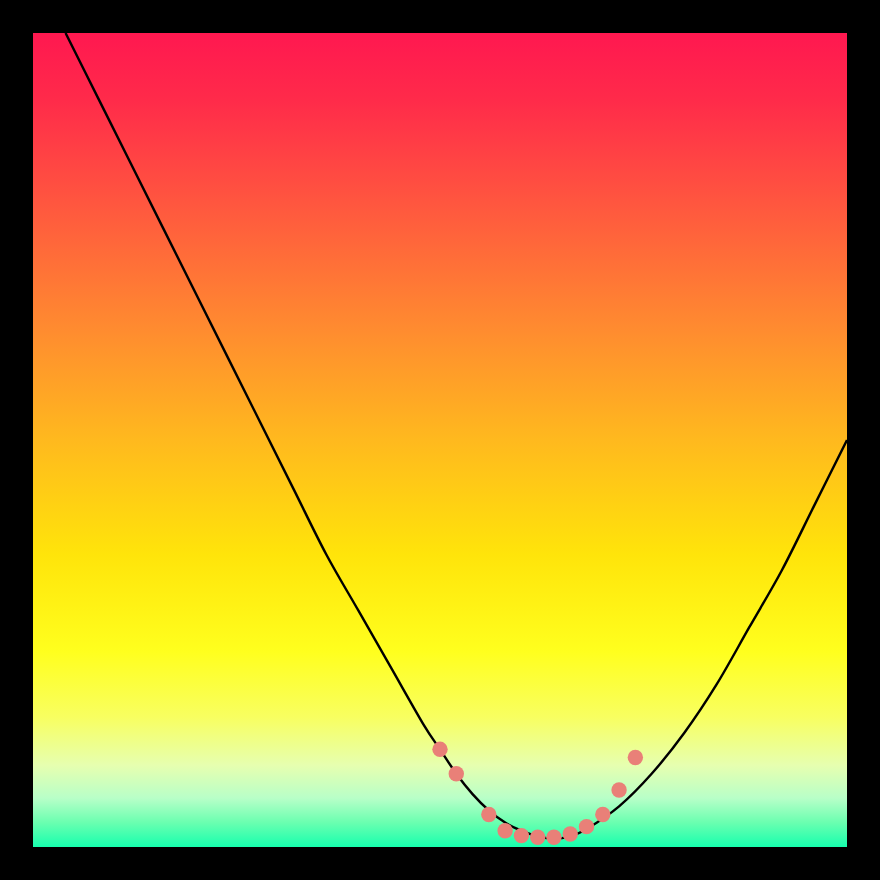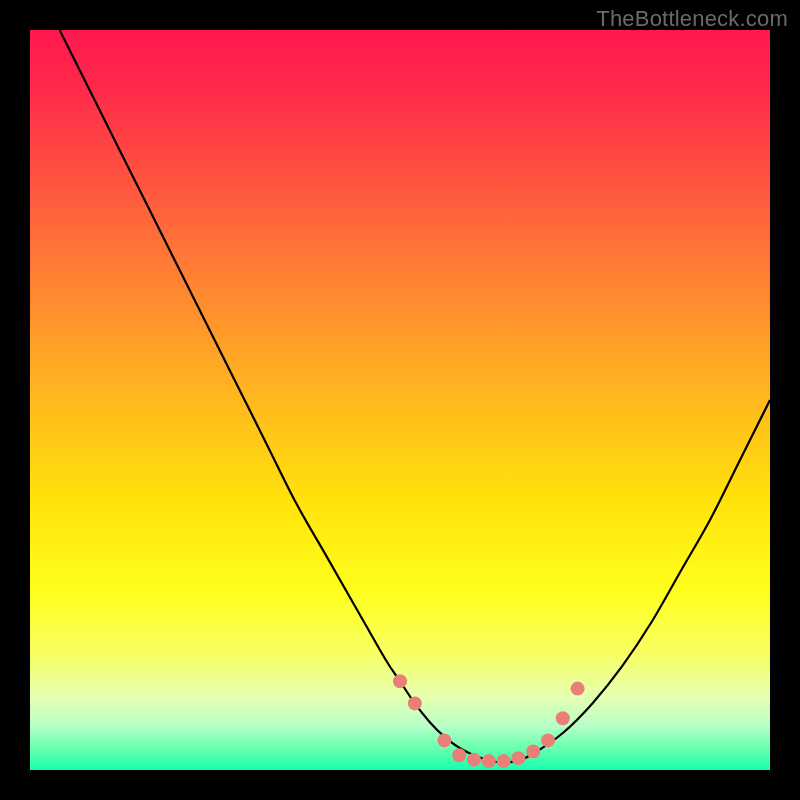--- a/index.html
+++ b/index.html
@@ -58,21 +58,20 @@
     position: absolute;
     inset: 0;
     width: 100%;
     height: 100%;
   }
 </style>
 </head>
 <body>
 
 <div class="frame">
-  <div class="watermark">TheBottleneck.com</div>
   <div class="plot-area">
     <div class="gradient"></div>
     <svg class="curve" viewBox="0 0 740 740" preserveAspectRatio="none">
       <path id="curve-path" fill="none" stroke="#000000" stroke-width="2.2" d="M 29.6 0 C 34.53333333333333 9.866666666666655, 49.333333333333336 39.4666666666666, 59.2 59.19999999999993 C 69.06666666666666 78.93333333333327, 78.93333333333334 98.66666666666663, 88.8 118.39999999999998 C 98.66666666666666 138.13333333333333, 108.53333333333333 157.8666666666667, 118.4 177.60000000000002 C 128.26666666666668 197.33333333333334, 138.13333333333333 217.06666666666663, 148 236.79999999999995 C 157.86666666666667 256.5333333333333, 167.73333333333332 276.26666666666665, 177.6 296 C 187.46666666666667 315.73333333333335, 197.33333333333334 335.46666666666664, 207.20000000000002 355.2 C 217.0666666666667 374.93333333333334, 226.93333333333334 394.66666666666663, 236.8 414.4 C 246.66666666666669 434.1333333333333, 256.5333333333333 455.1, 266.4 473.6 C 276.26666666666665 492.1, 286.1333333333333 508.1333333333333, 296 525.4 C 305.8666666666667 542.6666666666666, 315.73333333333335 559.9333333333334, 325.6 577.2 C 335.4666666666667 594.4666666666667, 347.8 616.6666666666666, 355.2 629 C 362.59999999999997 641.3333333333334, 365.06666666666666 643.8000000000001, 370 651.2 C 374.93333333333334 658.6, 379.8666666666667 666.6166666666667, 384.8 673.4 C 389.73333333333335 680.1833333333333, 394.6666666666667 686.3499999999999, 399.6 691.9 C 404.53333333333336 697.45, 409.4666666666667 702.3833333333334, 414.40000000000003 706.7 C 419.33333333333337 711.0166666666667, 424.26666666666665 714.7166666666666, 429.2 717.8 C 434.1333333333333 720.8833333333333, 439.06666666666666 723.1033333333334, 444 725.2 C 448.93333333333334 727.2966666666667, 453.8666666666667 729.1466666666666, 458.8 730.38 C 463.73333333333335 731.6133333333333, 468.6666666666667 732.6, 473.6 732.6 C 478.53333333333336 732.6, 483.4666666666667 731.86, 488.40000000000003 730.38 C 493.33333333333337 728.9, 495.80000000000007 728.2833333333333, 503.20000000000005 723.72 C 510.6 719.1566666666668, 522.9333333333333 711.3866666666667, 532.8 703 C 542.6666666666666 694.6133333333333, 552.5333333333333 684.5, 562.4 673.4 C 572.2666666666667 662.3, 582.1333333333333 649.9666666666667, 592 636.4 C 601.8666666666667 622.8333333333333, 611.7333333333333 608.0333333333333, 621.6 592 C 631.4666666666667 575.9666666666667, 641.3333333333334 557.4666666666667, 651.2 540.2 C 661.0666666666667 522.9333333333334, 670.9333333333334 506.9, 680.8000000000001 488.4 C 690.6666666666667 469.9, 700.5333333333333 448.93333333333334, 710.4 429.2 C 720.2666666666667 409.46666666666664, 735.0666666666666 379.8666666666667, 740 370"></path>
       <g id="marker-group">
           <circle cx="370" cy="651.2" r="7" fill="#e98078"></circle>
           <circle cx="384.8" cy="673.4" r="7" fill="#e98078"></circle>
           <circle cx="414.40000000000003" cy="710.4" r="7" fill="#e98078"></circle>
           <circle cx="429.2" cy="725.2" r="7" fill="#e98078"></circle>
           <circle cx="444" cy="729.64" r="7" fill="#e98078"></circle>

